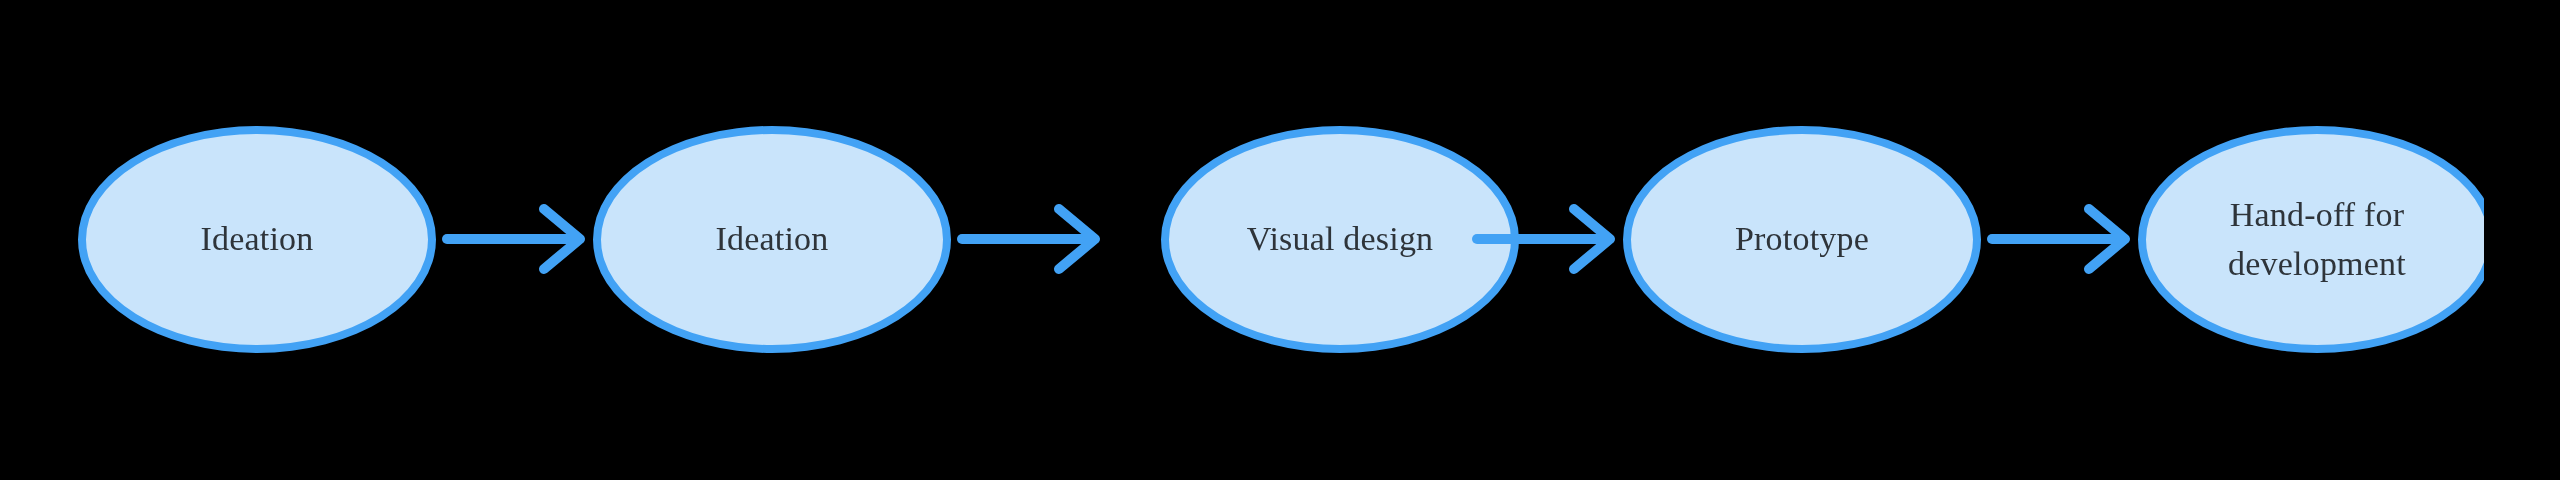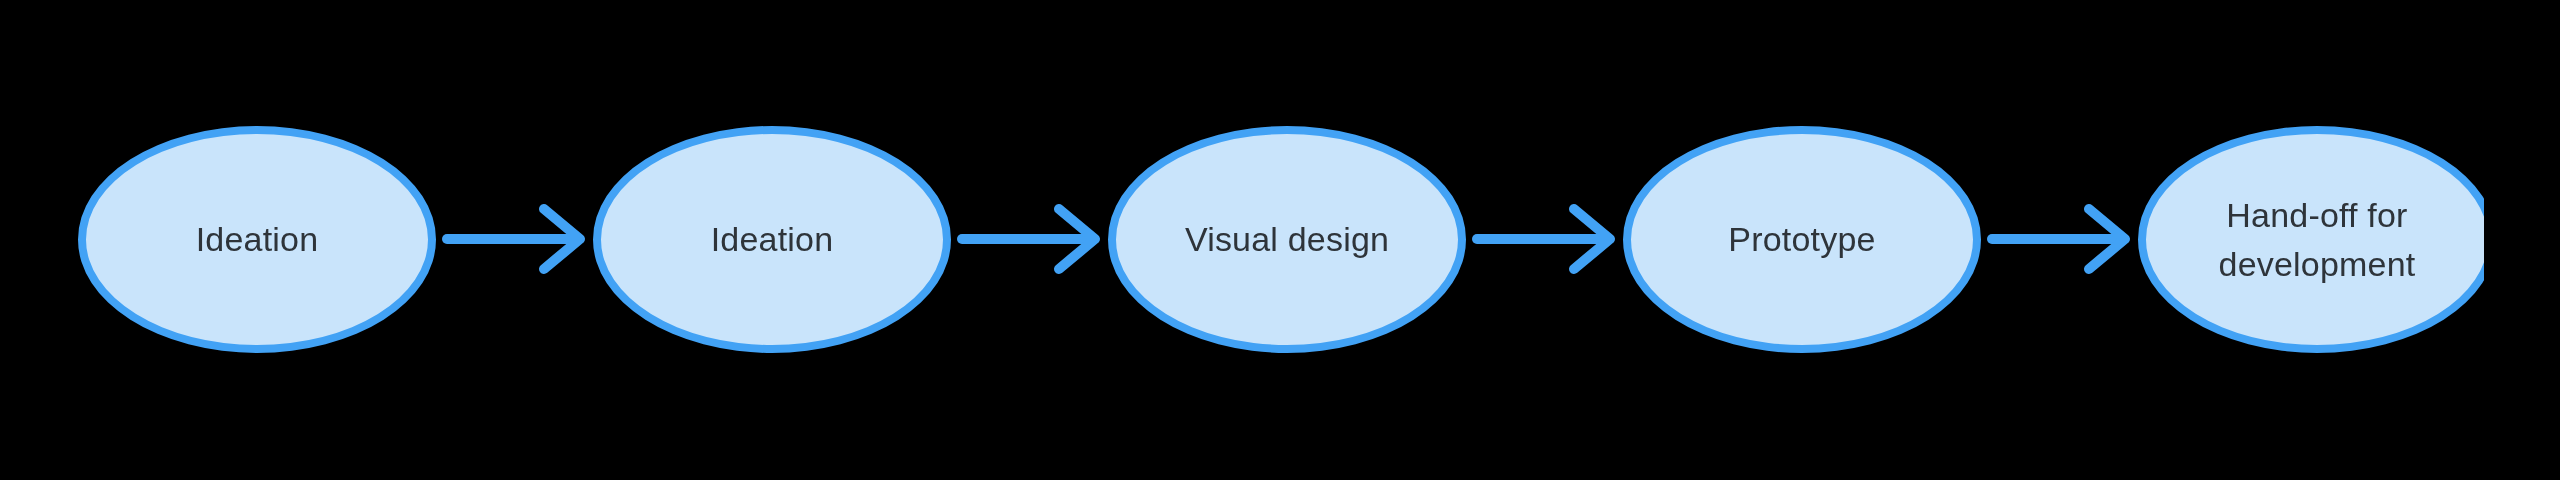--- a/index.html
+++ b/index.html
@@ -7,20 +7,21 @@
     padding: 0;
     background: var(--bg, #000000);
     font-family: "Liberation Sans", "DejaVu Sans", sans-serif;
   }
   .canvas {
     position: relative;
     width: 2484px;
     height: 480px;
     background: var(--bg, #000000);
     overflow: hidden;
+    font-family: Liberation Serif, serif;
   }
   .flow-node {
     position: absolute;
     top: 126px;
     width: 358px;
     height: 227px;
     box-sizing: border-box;
     background: var(--node-fill, #c9e4fb);
     border: 8px solid var(--accent, #42a2f5);
     border-radius: 50%;
@@ -33,21 +34,21 @@
     width: 252px;
     text-align: center;
     font-size: 34px;
     line-height: 1.42;
     font-weight: 400;
     color: var(--text, #2e343a);
     letter-spacing: 0.2px;
   }
   .node-1 { left: 78px; }
   .node-2 { left: 593px; }
-  .node-3 { left: 1108px; justify-content: center; }
+  .node-3 { left: 1161px; justify-content: center; }
   .node-4 { left: 1623px; }
   .node-5 { left: 2138px; }
 
   .flow-arrow {
     position: absolute;
     top: 191px;
     width: 150px;
     height: 96px;
   }
   .arrow-1 { left: 442px; }

